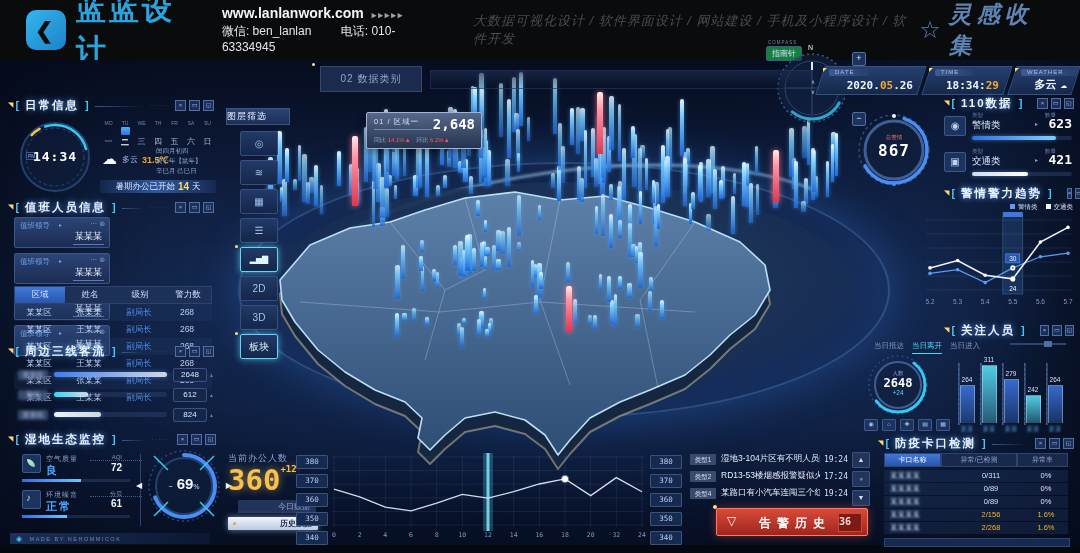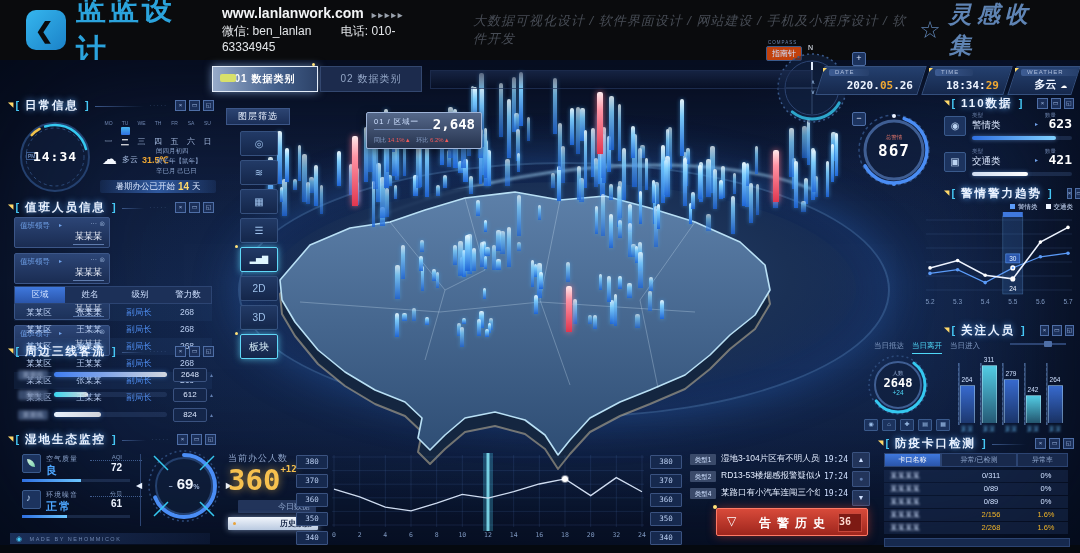--- a/index.html
+++ b/index.html
@@ -136,21 +136,21 @@
   .eco-gval{position:absolute;left:0;top:27px;width:76px;text-align:center;font-size:15px;font-weight:bold;color:#f4f8ff;}
   .eco-gval span{font-size:7px;color:#9fb4d8;}
   .eco-arrow{position:absolute;top:33px;font-size:8px;color:#e8f1ff;cursor:pointer;}
   .eco-footer{position:absolute;left:2px;top:101px;width:200px;height:11px;background:linear-gradient(90deg,#1b2f58,#13234666);
      display:flex;align-items:center;font-size:5.5px;color:#6f86b0;letter-spacing:1.5px;}
   .eco-footer .fic{margin:0 6px;color:#46c8f5;font-size:7px;}
 
   
   #layer-toolbar{position:absolute;left:226px;top:108px;width:66px;}
   .tb-title{width:62px;height:15px;background:linear-gradient(180deg,#2c4472,#1b2f58);border:1px solid #3c5688;
-     font-size:9px;color:#e8f1ff;text-align:center;line-height:15px;letter-spacing:1px;}
+     font-size:9px;color:#e8f1ff;text-align:left;line-height:15px;letter-spacing:1px;}
   .tb-col{margin-top:6px;display:flex;flex-direction:column;gap:4px;align-items:center;}
   .tb-btn{width:36px;height:23px;background:linear-gradient(180deg,#223a66,#14264a);border:1px solid #35507e;border-radius:2px;
      color:#9fc2ec;font-size:10px;display:flex;align-items:center;justify-content:center;cursor:pointer;position:relative;}
   .tb-btn.active{border-color:#5fd8f8;box-shadow:0 0 7px rgba(95,216,248,.7);color:#dff6ff;}
   .tb-btn.active::before{content:"";position:absolute;left:-6px;top:-3px;width:3px;height:3px;background:#ffe27a;border-radius:50%;}
 
   
   #ring-outer{position:absolute;left:238px;top:162px;width:648px;height:252px;border-radius:50%;
      border:2px solid rgba(110,180,255,.28);box-shadow:0 0 45px rgba(50,120,220,.35), inset 0 0 70px rgba(40,100,200,.22);}
   #ring-arc{position:absolute;left:252px;top:170px;width:620px;height:236px;border-radius:50%;
@@ -165,21 +165,21 @@
   .mbar.red{background:linear-gradient(180deg,#ffe9ec 0%,#ff93a4 30%,#e0364f 100%);box-shadow:0 0 6px rgba(255,120,140,.8);}
   #map-tooltip{position:absolute;left:366px;top:112px;width:114px;height:35px;
      background:linear-gradient(180deg,#55688a,#26334e);border:1px solid #9fb4d8;border-radius:2px;box-shadow:0 3px 8px rgba(0,0,0,.5);}
   #map-tooltip .tt1{position:absolute;left:7px;top:4px;font-size:7.5px;color:#cfe0ff;letter-spacing:1px;border-bottom:1px solid #6f86b0;padding-bottom:2px;width:58px;}
   #map-tooltip .ttv{position:absolute;right:6px;top:3px;font-size:14px;font-weight:bold;color:#fff;font-family:"DejaVu Sans Mono",monospace;}
   #map-tooltip .tt2{position:absolute;left:7px;bottom:3px;font-size:6px;color:#8ea6cf;}
   #map-tooltip .tt2 b{color:#f05a5a;font-weight:normal;margin-right:4px;}
   
   #compass{position:absolute;left:764px;top:40px;width:104px;height:100px;}
   #compass .cp-en{position:absolute;left:4px;top:0;font-size:4.5px;color:#6f86b0;letter-spacing:1px;}
-  #compass .cp-cn{position:absolute;left:2px;top:6px;background:#c2410c;border:1px solid #3a5a8c;font-size:8px;color:#cfe0ff;padding:1px 5px;border-radius:2px;}
+  #compass .cp-cn{position:absolute;left:2px;top:6px;background:#15803d;border:1px solid #3a5a8c;font-size:8px;color:#cfe0ff;padding:1px 5px;border-radius:2px;}
   #compass svg{position:absolute;left:8px;top:8px;}
   #compass .cp-n{position:absolute;left:44px;top:4px;font-size:7px;color:#eef4ff;}
   #compass .cp-ch{position:absolute;left:44px;width:10px;text-align:center;font-size:6px;color:#9fc2ec;}
   .cp-btn{position:absolute;left:88px;width:12px;height:12px;background:#1c335e;border:1px solid #4e6ea6;color:#dce8ff;
      font-size:9px;line-height:10px;text-align:center;cursor:pointer;border-radius:2px;}
   .cp-zlabel{position:absolute;left:88px;top:32px;font-size:5px;color:#6f86b0;}
   .cp-zoom{position:absolute;left:86px;top:38px;font-size:12px;font-weight:bold;color:#eef4ff;font-family:"DejaVu Sans Mono",monospace;}
 
   
   .g110{position:absolute;left:4px;top:16px;width:76px;height:70px;}
@@ -855,24 +855,20 @@
       </div>
       <span class="eco-arrow" style="left:-10px">◀</span>
       <span class="eco-arrow" style="right:-10px">▶</span>
     </div>
     <div class="eco-footer">
       <span class="fic">◉</span>
       <span>MADE BY NEHOMMICOK</span>
     </div>
   </div>
 
-  <div class="hdr-tab active">
-    <i class="tab-pill"></i>
-      <span>01 数据类别</span>
-  </div>
   <div class="tab-dot"></div>
   <div class="hdr-tab inactive">
     <span>02 数据类别</span>
   </div>
   <div class="hdr-bar"></div>
   <div class="hdr-seg" id="seg-date">
       <div class="seg-in">
     <i class="seg-tick"></i>
         <span class="seg-label">DATE</span>
     <span class="seg-value"><span>2020.</span><span class="hl">05</span><span>.26</span></span>

